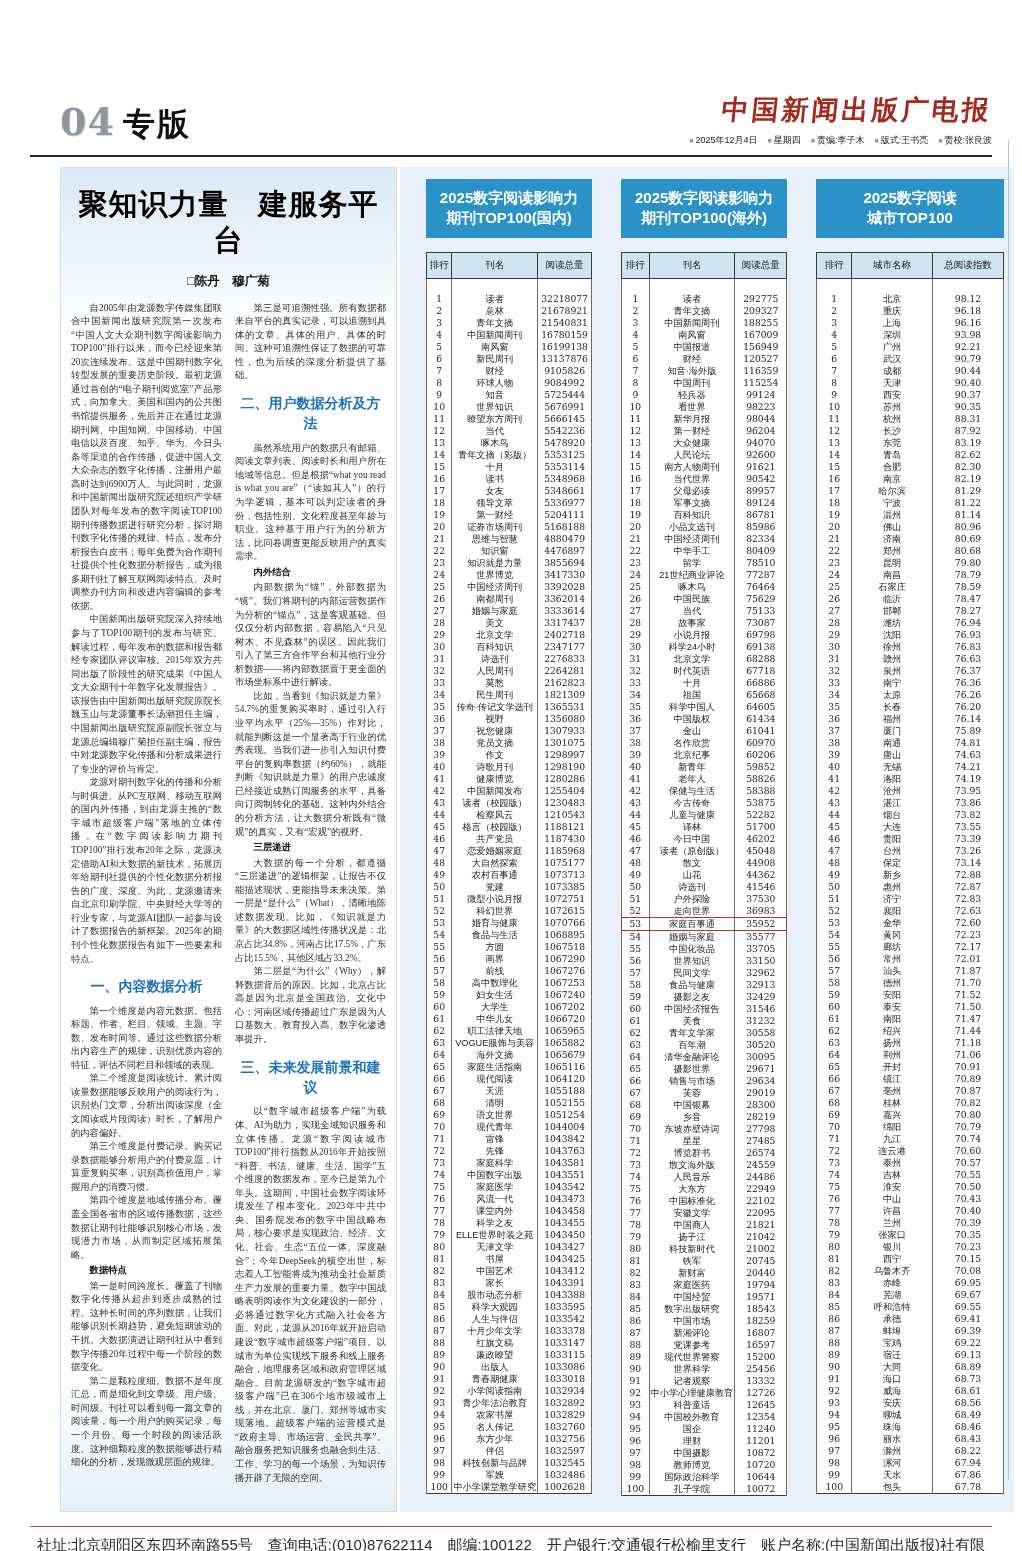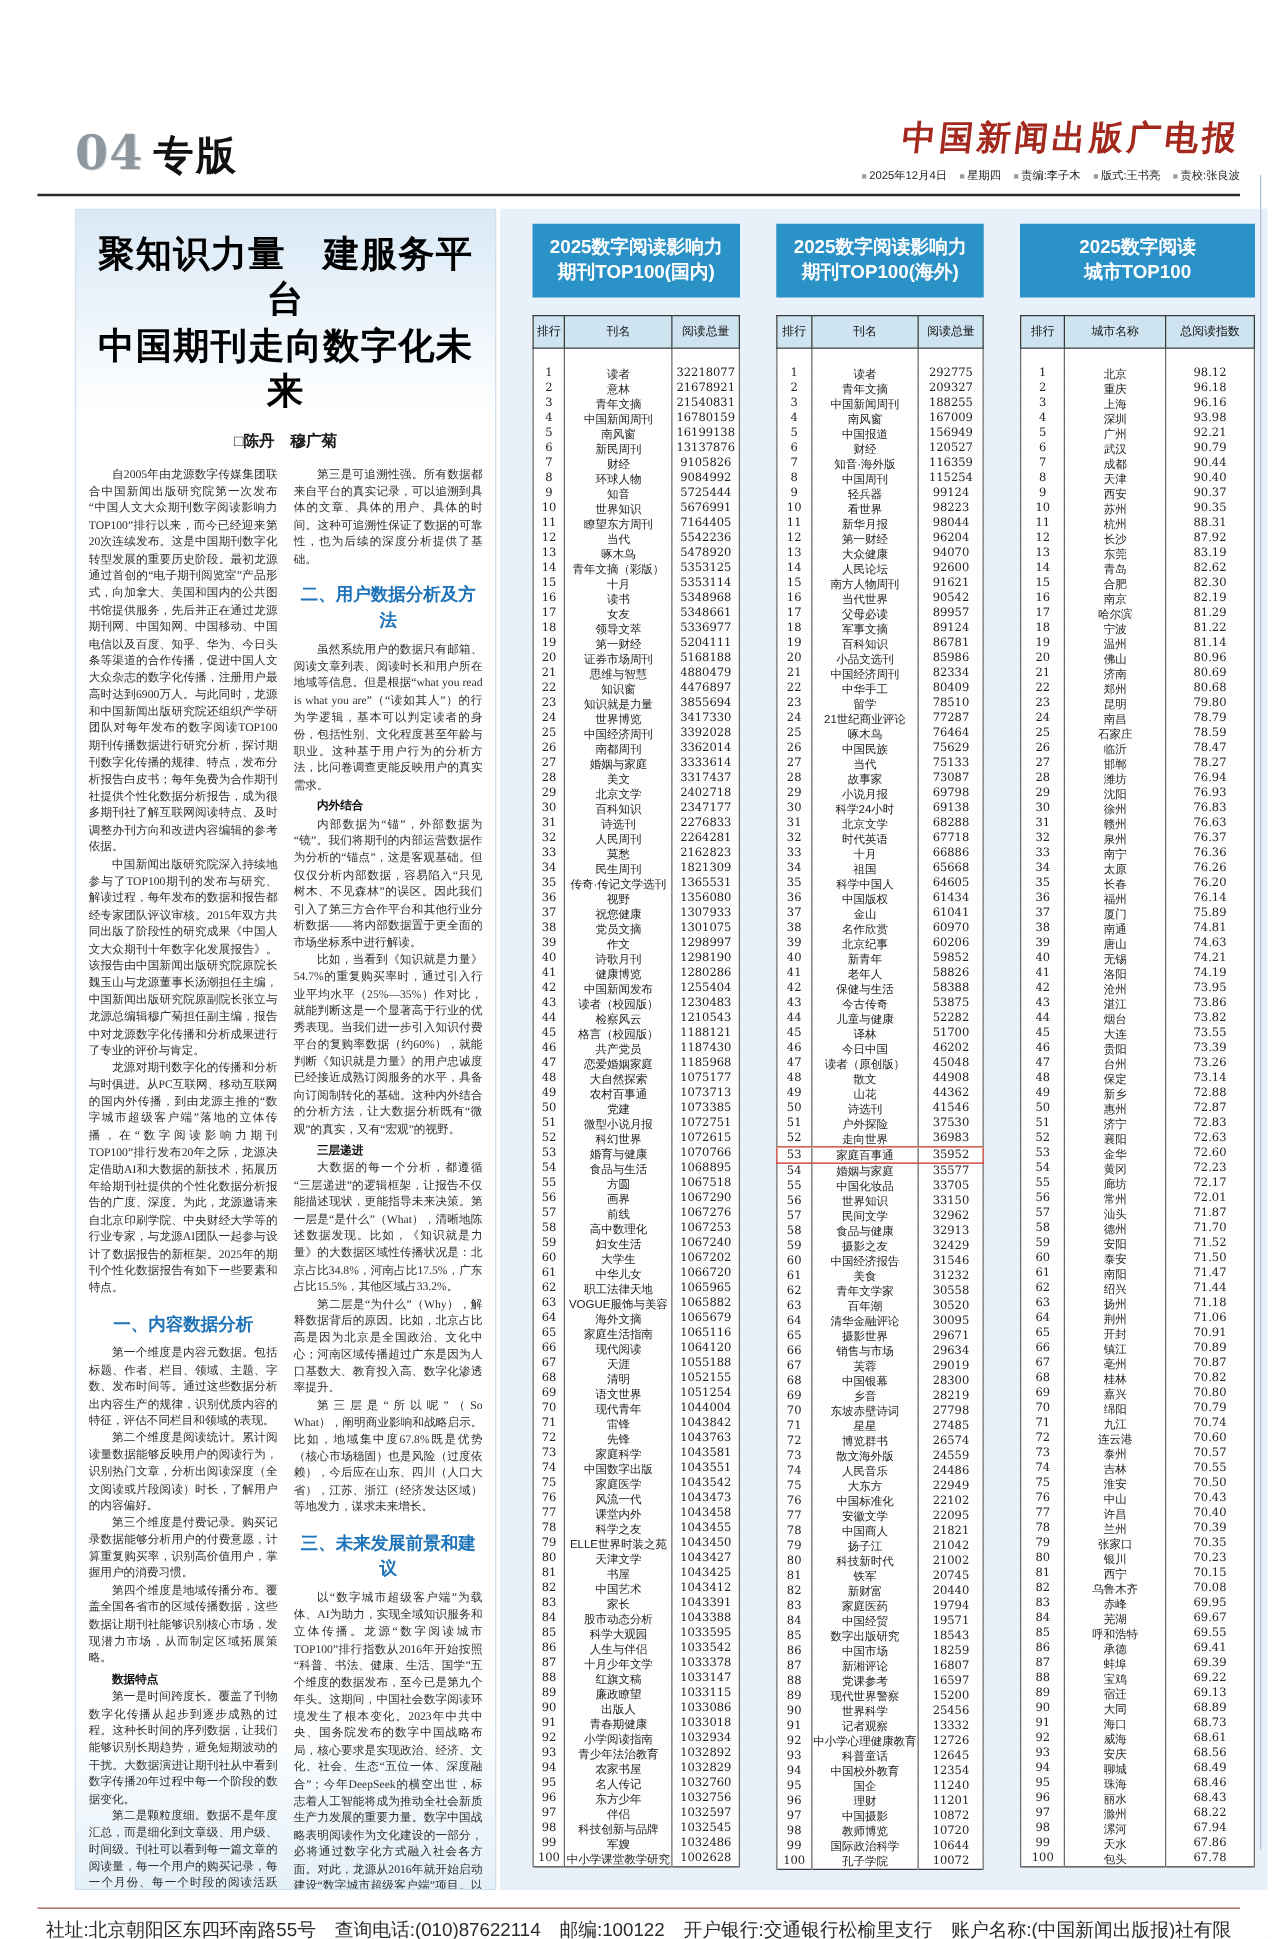--- a/index.html
+++ b/index.html
@@ -73,21 +73,20 @@
     <div class="dateline"><span class="dl-item"><i class="sq">■</i>2025年12月4日</span><span class="dl-item"><i class="sq">■</i>星期四</span><span class="dl-item"><i class="sq">■</i>责编:李子木</span><span class="dl-item"><i class="sq">■</i>版式:王书亮</span><span class="dl-item"><i class="sq">■</i>责校:张良波</span></div>
   </div>
 </div>
 <div class="header-rule"></div>
 
 <div class="main">
 
   <div class="article">
     <div class="a-title">
       <div>聚知识力量　建服务平台</div>
-      <div>中国期刊走向数字化未来</div>
     </div>
     <div class="a-byline">□陈丹　穆广菊</div>
     <div class="a-body">
         <p>自2005年由龙源数字传媒集团联合中国新闻出版研究院第一次发布“中国人文大众期刊数字阅读影响力TOP100”排行以来，而今已经迎来第20次连续发布。这是中国期刊数字化转型发展的重要历史阶段。最初龙源通过首创的“电子期刊阅览室”产品形式，向加拿大、美国和国内的公共图书馆提供服务，先后并正在通过龙源期刊网、中国知网、中国移动、中国电信以及百度、知乎、华为、今日头条等渠道的合作传播，促进中国人文大众杂志的数字化传播，注册用户最高时达到6900万人。与此同时，龙源和中国新闻出版研究院还组织产学研团队对每年发布的数字阅读TOP100期刊传播数据进行研究分析，探讨期刊数字化传播的规律、特点，发布分析报告白皮书；每年免费为合作期刊社提供个性化数据分析报告，成为很多期刊社了解互联网阅读特点、及时调整办刊方向和改进内容编辑的参考依据。</p>
         <p>中国新闻出版研究院深入持续地参与了TOP100期刊的发布与研究、解读过程，每年发布的数据和报告都经专家团队评议审核。2015年双方共同出版了阶段性的研究成果《中国人文大众期刊十年数字化发展报告》。该报告由中国新闻出版研究院原院长魏玉山与龙源董事长汤潮担任主编，中国新闻出版研究院原副院长张立与龙源总编辑穆广菊担任副主编，报告中对龙源数字化传播和分析成果进行了专业的评价与肯定。</p>
         <p>龙源对期刊数字化的传播和分析与时俱进。从PC互联网、移动互联网的国内外传播，到由龙源主推的“数字城市超级客户端”落地的立体传播，在“数字阅读影响力期刊TOP100”排行发布20年之际，龙源决定借助AI和大数据的新技术，拓展历年给期刊社提供的个性化数据分析报告的广度、深度。为此，龙源邀请来自北京印刷学院、中央财经大学等的行业专家，与龙源AI团队一起参与设计了数据报告的新框架。2025年的期刊个性化数据报告有如下一些要素和特点。</p>
         <div class="sec-h">一、内容数据分析</div>
         <p>第一个维度是内容元数据。包括标题、作者、栏目、领域、主题、字数、发布时间等。通过这些数据分析出内容生产的规律，识别优质内容的特征，评估不同栏目和领域的表现。</p>
         <p>第二个维度是阅读统计。累计阅读量数据能够反映用户的阅读行为，识别热门文章，分析出阅读深度（全文阅读或片段阅读）时长，了解用户的内容偏好。</p>
         <p>第三个维度是付费记录。购买记录数据能够分析用户的付费意愿，计算重复购买率，识别高价值用户，掌握用户的消费习惯。</p>
@@ -97,21 +96,20 @@
         <p>第二是颗粒度细。数据不是年度汇总，而是细化到文章级、用户级、时间级。刊社可以看到每一篇文章的阅读量，每一个用户的购买记录，每一个月份、每一个时段的阅读活跃度。这种细颗粒度的数据能够进行精细化的分析，发现微观层面的规律。</p>
         <p>第三是可追溯性强。所有数据都来自平台的真实记录，可以追溯到具体的文章、具体的用户、具体的时间。这种可追溯性保证了数据的可靠性，也为后续的深度分析提供了基础。</p>
         <div class="sec-h">二、用户数据分析及方法</div>
         <p>虽然系统用户的数据只有邮箱、阅读文章列表、阅读时长和用户所在地域等信息。但是根据“what you read is what you are”（“读如其人”）的行为学逻辑，基本可以判定读者的身份，包括性别、文化程度甚至年龄与职业。这种基于用户行为的分析方法，比问卷调查更能反映用户的真实需求。</p>
         <p class="bh">内外结合</p>
         <p>内部数据为“锚”，外部数据为“镜”。我们将期刊的内部运营数据作为分析的“锚点”，这是客观基础。但仅仅分析内部数据，容易陷入“只见树木、不见森林”的误区。因此我们引入了第三方合作平台和其他行业分析数据——将内部数据置于更全面的市场坐标系中进行解读。</p>
         <p>比如，当看到《知识就是力量》54.7%的重复购买率时，通过引入行业平均水平（25%—35%）作对比，就能判断这是一个显著高于行业的优秀表现。当我们进一步引入知识付费平台的复购率数据（约60%），就能判断《知识就是力量》的用户忠诚度已经接近成熟订阅服务的水平，具备向订阅制转化的基础。这种内外结合的分析方法，让大数据分析既有“微观”的真实，又有“宏观”的视野。</p>
         <p class="bh">三层递进</p>
         <p>大数据的每一个分析，都遵循“三层递进”的逻辑框架，让报告不仅能描述现状，更能指导未来决策。第一层是“是什么”（What），清晰地陈述数据发现。比如，《知识就是力量》的大数据区域性传播状况是：北京占比34.8%，河南占比17.5%，广东占比15.5%，其他区域占33.2%。</p>
         <p>第二层是“为什么”（Why），解释数据背后的原因。比如，北京占比高是因为北京是全国政治、文化中心；河南区域传播超过广东是因为人口基数大、教育投入高、数字化渗透率提升。</p>
-        <p>第三层是“所以呢”（So What），阐明商业影响和战略启示。比如，地域集中度67.8%既是优势（核心市场稳固）也是风险（过度依赖），今后应在山东、四川（人口大省），江苏、浙江（经济发达区域）等地发力，谋求未来增长。</p>
         <div class="sec-h">三、未来发展前景和建议</div>
         <p>以“数字城市超级客户端”为载体、AI为助力，实现全域知识服务和立体传播。龙源“数字阅读城市TOP100”排行指数从2016年开始按照“科普、书法、健康、生活、国学”五个维度的数据发布，至今已是第九个年头。这期间，中国社会数字阅读环境发生了根本变化。2023年中共中央、国务院发布的数字中国战略布局，核心要求是实现政治、经济、文化、社会、生态“五位一体、深度融合”；今年DeepSeek的横空出世，标志着人工智能将成为推动全社会新质生产力发展的重要力量。数字中国战略表明阅读作为文化建设的一部分，必将通过数字化方式融入社会各方面。对此，龙源从2016年就开始启动建设“数字城市超级客户端”项目。以城市为单位实现线下服务和线上服务融合，地理服务区域和政府管理区域融合。目前龙源研发的“数字城市超级客户端”已在306个地市级城市上线，并在北京、厦门、郑州等城市实现落地。超级客户端的运营模式是“政府主导、市场运营、全民共享”。融合服务把知识服务也融合到生活、工作、学习的每一个场景，为知识传播开辟了无限的空间。</p>
       </div>
   </div>
 
   <div class="panel">
     <div class="card w1">
       <div class="banner">
         <div>2025数字阅读影响力</div>
         <div>期刊TOP100(国内)</div>
@@ -176,21 +174,21 @@
               <td class="c-val">5725444</td>
             </tr>
             <tr>
               <td class="c-rank">10</td>
               <td class="c-name">世界知识</td>
               <td class="c-val">5676991</td>
             </tr>
             <tr>
               <td class="c-rank">11</td>
               <td class="c-name">瞭望东方周刊</td>
-              <td class="c-val">7164405</td>
+              <td class="c-val">5666145</td>
             </tr>
             <tr>
               <td class="c-rank">12</td>
               <td class="c-name">当代</td>
               <td class="c-val">5542236</td>
             </tr>
             <tr>
               <td class="c-rank">13</td>
               <td class="c-name">啄木鸟</td>
               <td class="c-val">5478920</td>

